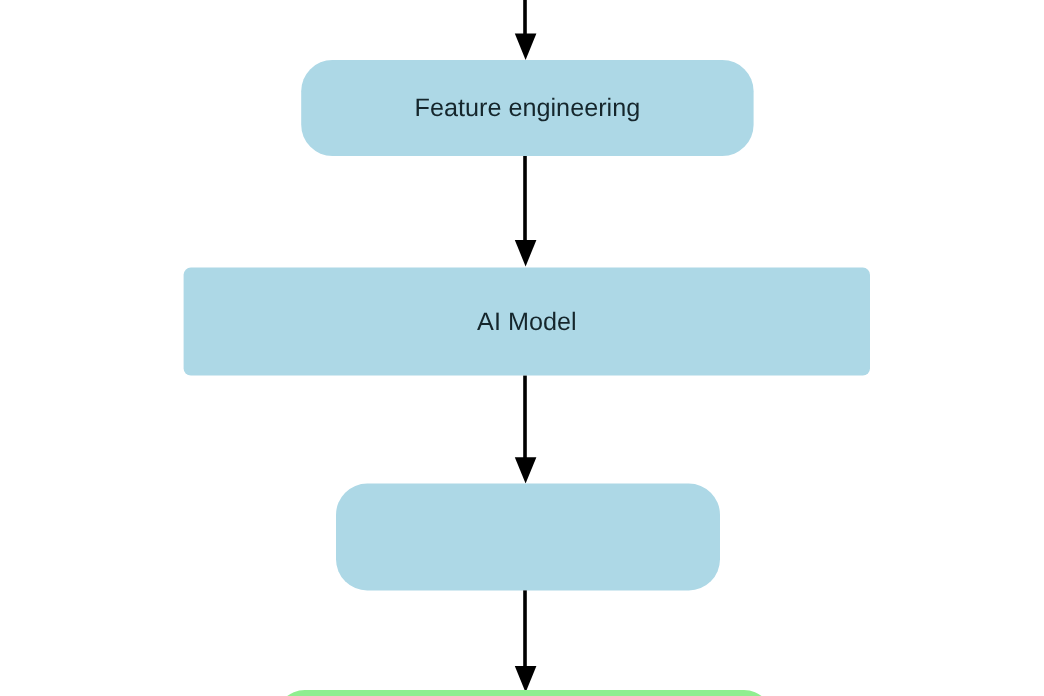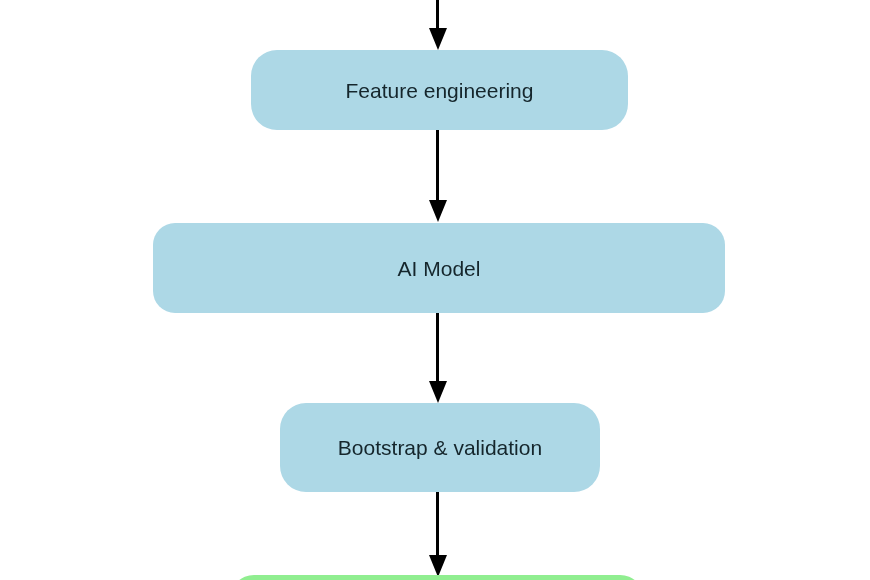--- a/index.html
+++ b/index.html
@@ -21,21 +21,21 @@
     color: var(--node-text, #15262c);
     display: flex;
     flex-direction: column;
     align-items: center;
     justify-content: center;
     text-align: center;
     font-size: 21px;
     line-height: 27px;
   }
   .node-1 { left: 251px; top: 50px;  width: 377px; height: 80px; border-radius: 26px; }
-  .node-2 { left: 153px; top: 223px; width: 572px; height: 90px; border-radius: 22px; }
+  .node-2 { left: 153px; top: 223px; width: 572px; height: 90px; border-radius: 6px; }
   .node-3 { left: 280px; top: 403px; width: 320px; height: 89px; border-radius: 26px; }
   .node-next {
     position: absolute;
     left: 230px; top: 575px; width: 414px; height: 80px;
     border-radius: 24px;
     background: var(--next-node-fill, #90ee90);
   }
   .arrow-shaft {
     position: absolute;
     left: 436px;
@@ -76,21 +76,20 @@
   <div class="arrow-head head-mid1"></div>
 
   <div class="node node-2">
     <div>AI Model</div>
   </div>
 
   <div class="arrow-shaft shaft-mid2"></div>
   <div class="arrow-head head-mid2"></div>
 
   <div class="node node-3">
-    <div>Bootstrap &amp; validation</div>
   </div>
 
   <div class="arrow-shaft shaft-bottom"></div>
   <div class="arrow-head head-bottom"></div>
 
   <div class="node-next"></div>
 
 </div>
 
 </body></html>

